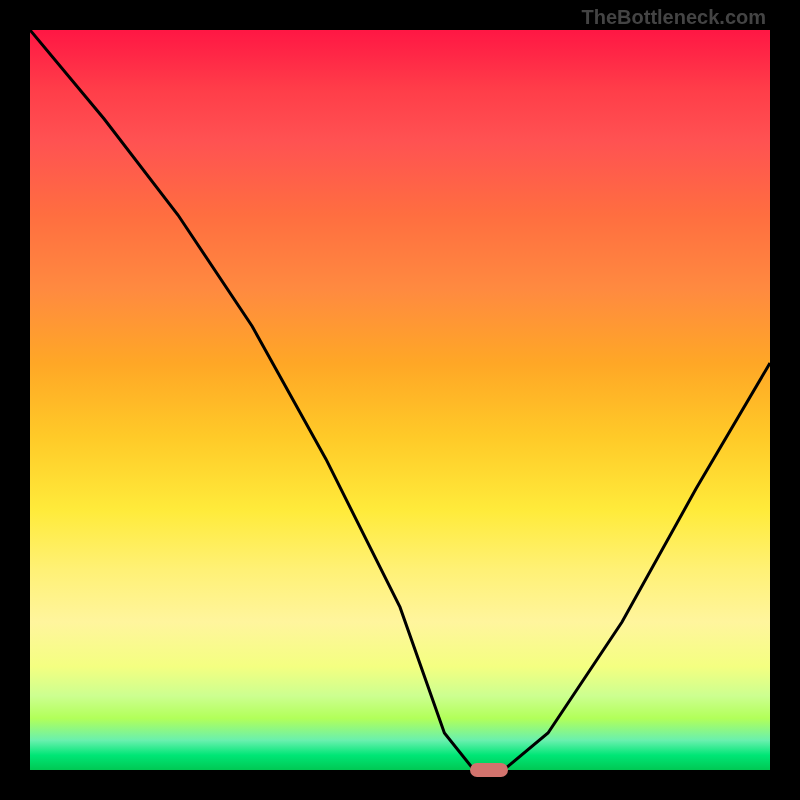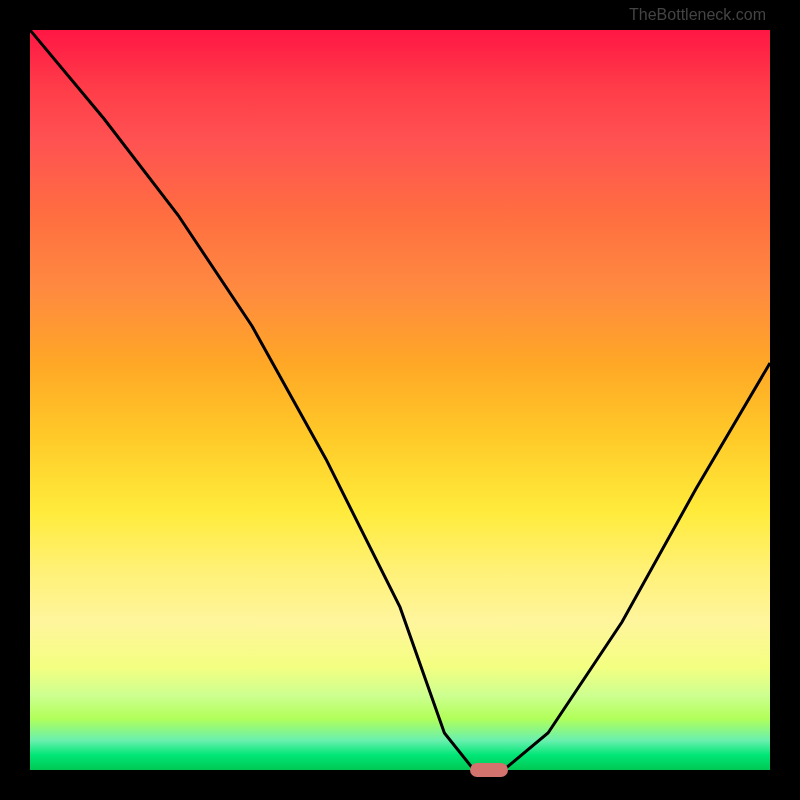--- a/index.html
+++ b/index.html
@@ -37,22 +37,22 @@
         #69f0ae 96%,
         #00e676 98%,
         #00c853 100%
       );
     }
     .watermark {
       position: absolute;
       top: 6px;
       right: 34px;
       color: #444;
-      font-size: 16px;
-      font-weight: 400;
+      font-size: 20px;
+      font-weight: 700;
       z-index: 10;
     }
     .curve-svg {
       position: absolute;
       left: 0;
       top: 0;
       width: 100%;
       height: 100%;
     }
     .marker {

